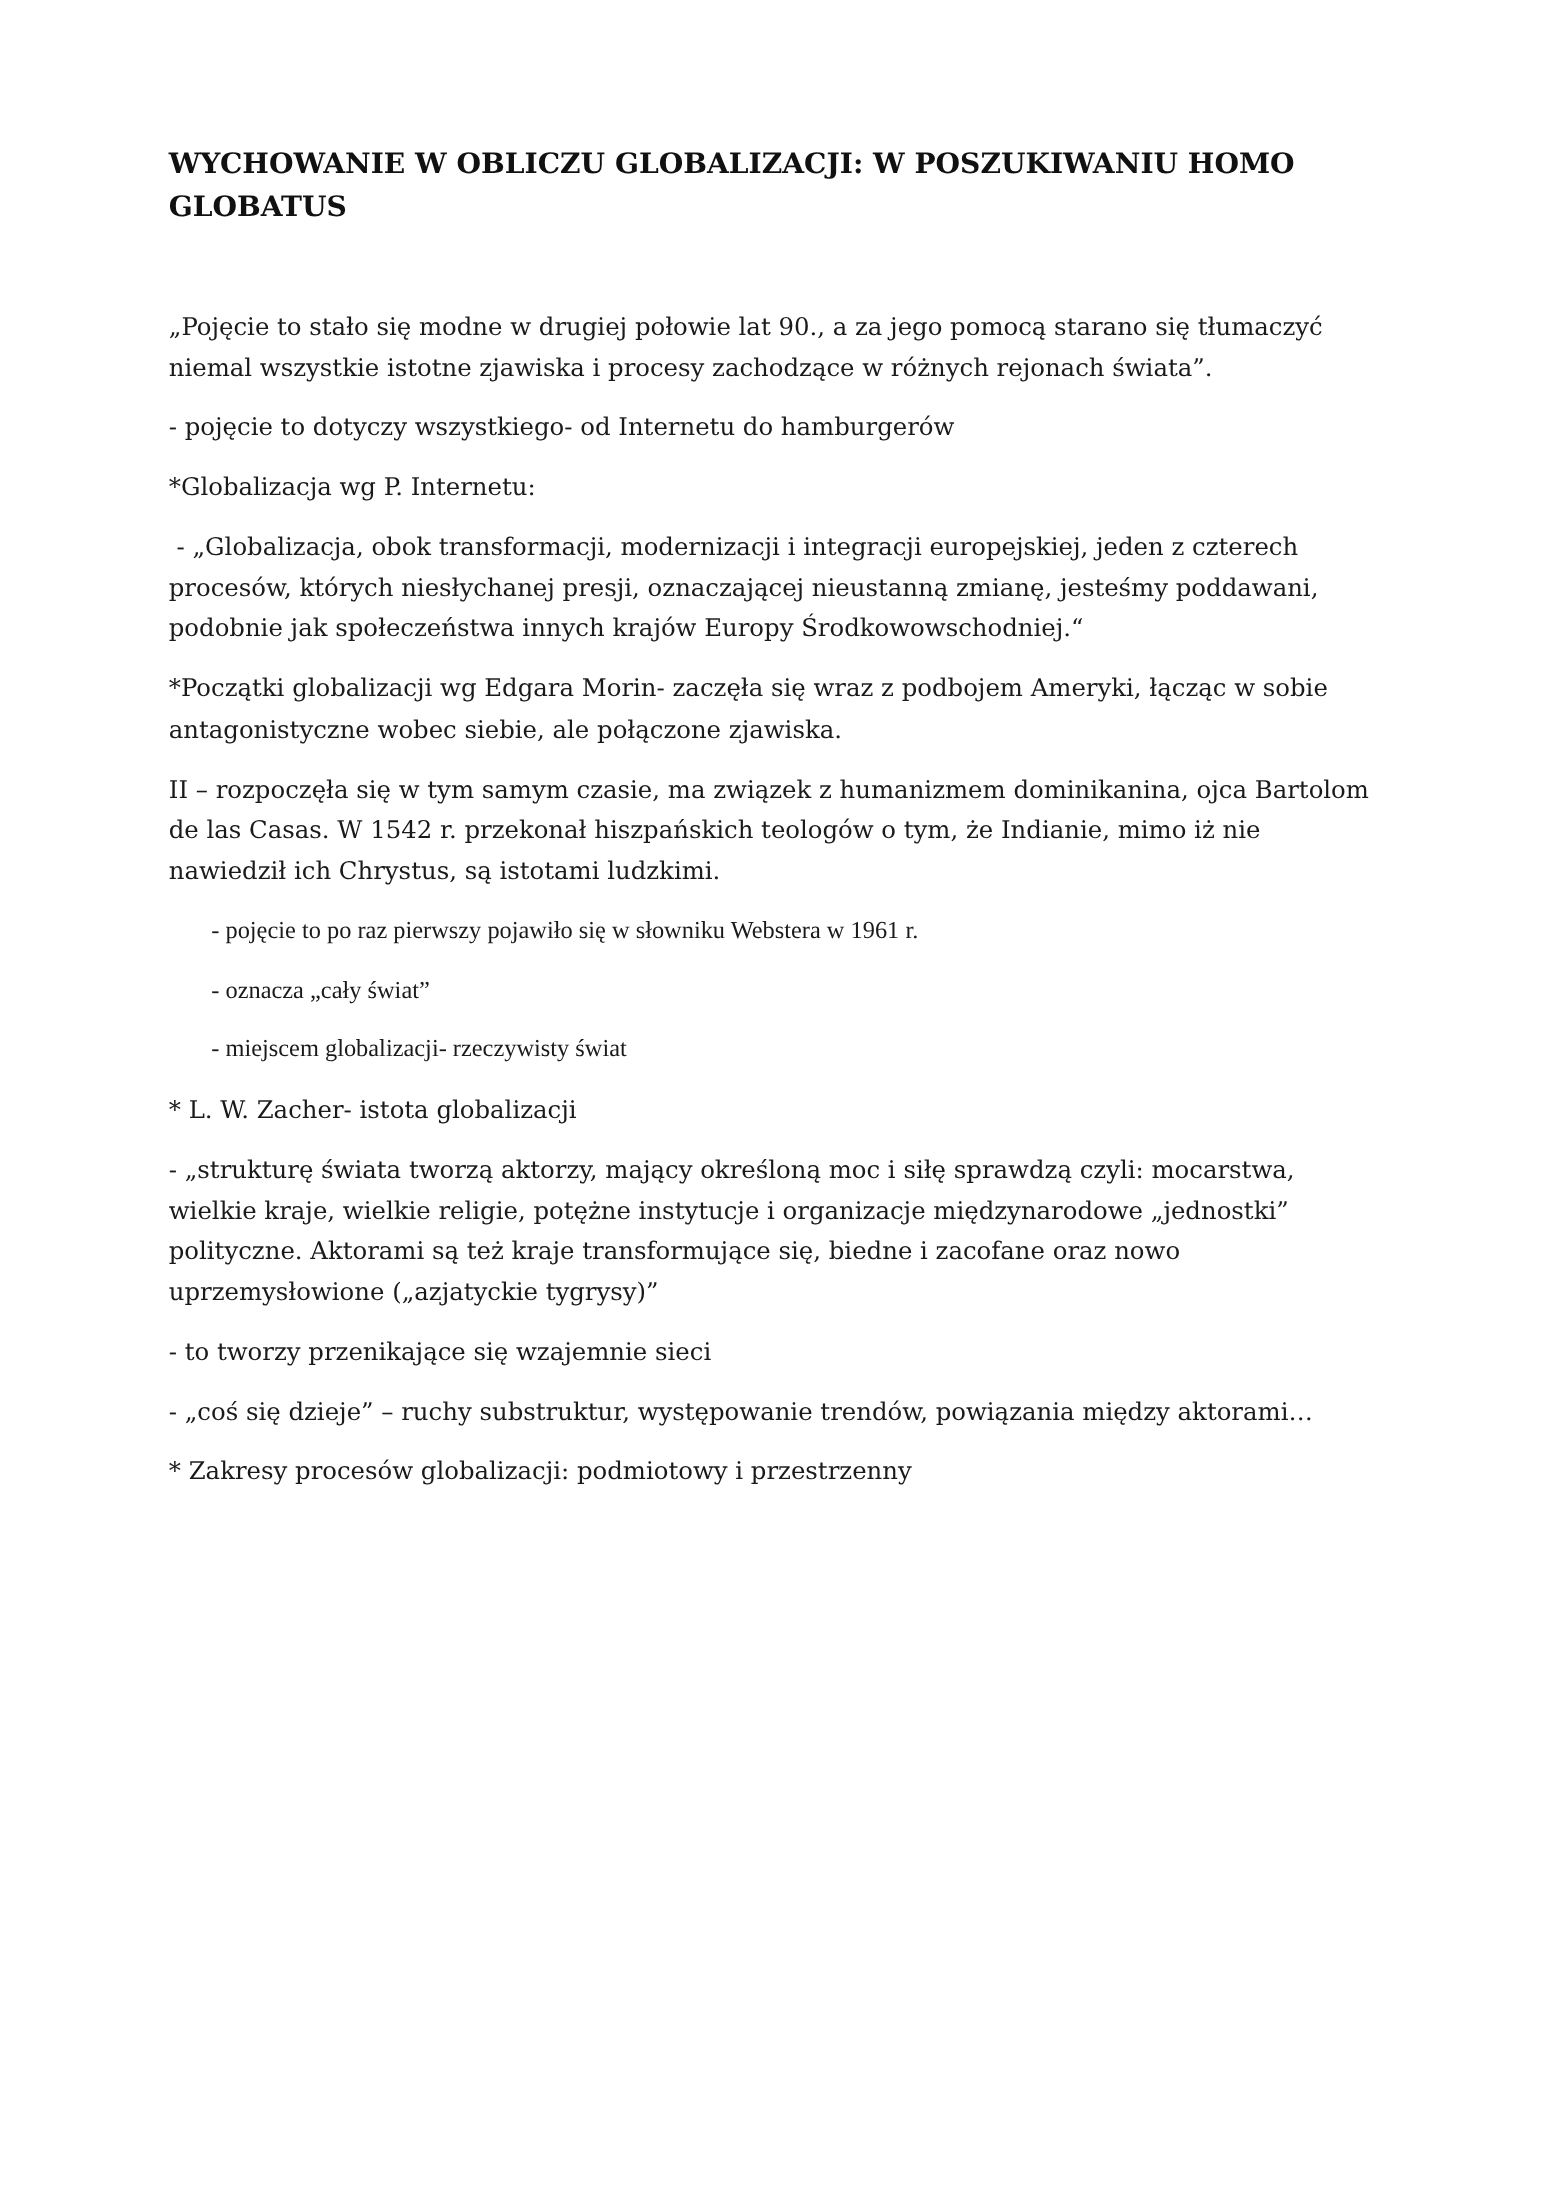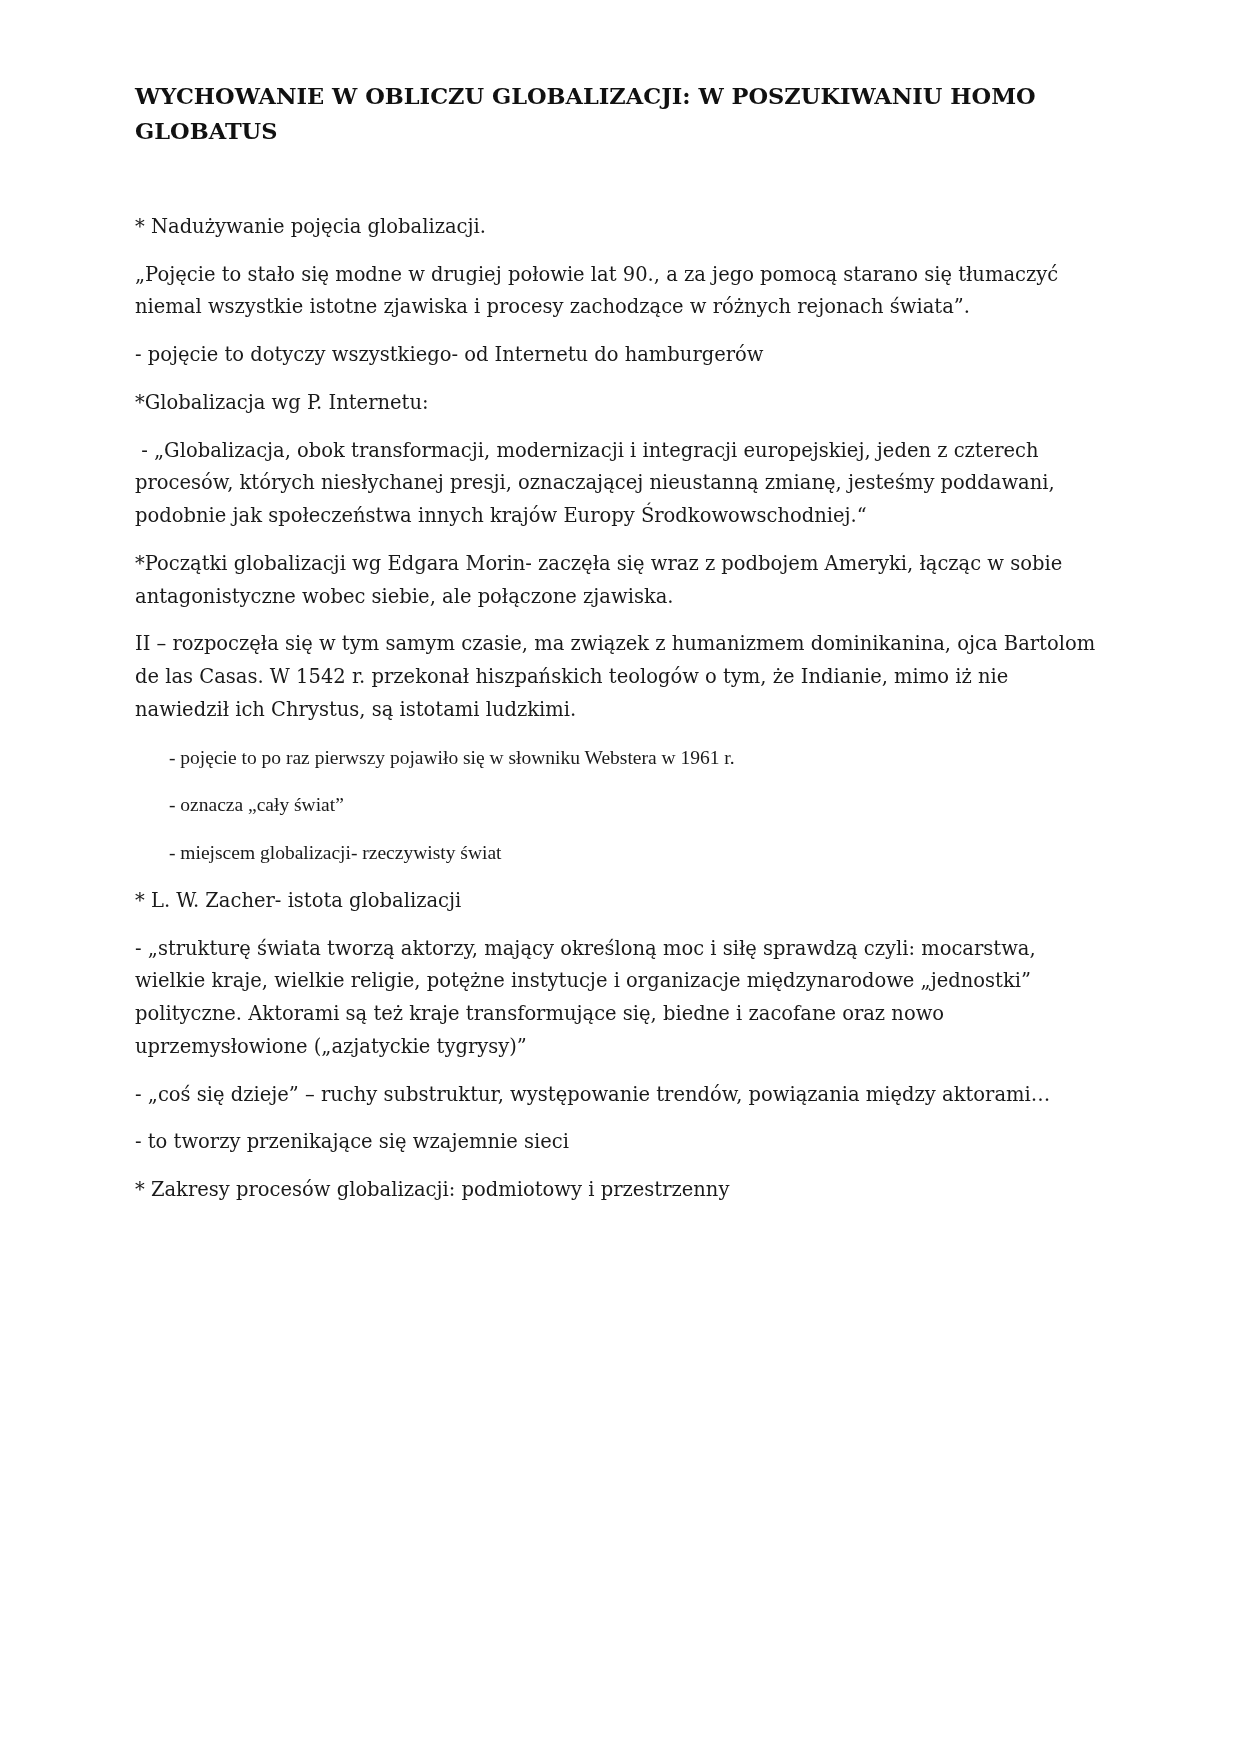--- a/index.html
+++ b/index.html
@@ -4,21 +4,21 @@
 <style>
   html, body {
     margin: 0;
     padding: 0;
     background: #ffffff;
   }
   .page {
     width: 1240px;
     min-height: 1754px;
     box-sizing: border-box;
-    padding: 79px 134px 120px 135px;
+    padding: 114px 134px 120px 135px;
     background: #ffffff;
     color: #1a1a1a;
     font-family: "DejaVu Serif", "Liberation Serif", serif;
   }
   .doc-title {
     font-size: 22.5px;
     font-weight: bold;
     line-height: 1.55;
     margin: 0 0 62px 0;
     color: #111111;
@@ -34,28 +34,27 @@
     margin-left: 34px;
     font-family: Liberation Serif, serif;
   }
 </style>
 </head>
 <body>
 
 <div class="page">
   <h1 class="doc-title">WYCHOWANIE W OBLICZU GLOBALIZACJI: W POSZUKIWANIU HOMO GLOBATUS</h1>
 
-  <p class="para">* Nadużywanie pojęcia globalizacji.</p>
   <p class="para">„Pojęcie to stało się modne w drugiej połowie lat 90., a za jego pomocą starano się tłumaczyć niemal wszystkie istotne zjawiska i procesy zachodzące w różnych rejonach świata”.</p>
   <p class="para">- pojęcie to dotyczy wszystkiego- od Internetu do hamburgerów</p>
   <p class="para">*Globalizacja wg P. Internetu:</p>
   <p class="para"> - „Globalizacja, obok transformacji, modernizacji i integracji europejskiej, jeden z czterech procesów, których niesłychanej presji, oznaczającej nieustanną zmianę, jesteśmy poddawani, podobnie jak społeczeństwa innych krajów Europy Środkowowschodniej.“</p>
   <p class="para">*Początki globalizacji wg Edgara Morin- zaczęła się wraz z podbojem Ameryki, łącząc w sobie antagonistyczne wobec siebie, ale połączone zjawiska.</p>
   <p class="para">II – rozpoczęła się w tym samym czasie, ma związek z humanizmem dominikanina, ojca Bartolom de las Casas. W 1542 r. przekonał hiszpańskich teologów o tym, że Indianie, mimo iż nie nawiedził ich Chrystus, są istotami ludzkimi.</p>
   <p class="para indented">- pojęcie to po raz pierwszy pojawiło się w słowniku Webstera w 1961 r.</p>
   <p class="para indented">- oznacza „cały świat”</p>
   <p class="para indented">- miejscem globalizacji- rzeczywisty świat</p>
   <p class="para">* L. W. Zacher- istota globalizacji</p>
   <p class="para">- „strukturę świata tworzą aktorzy, mający określoną moc i siłę sprawdzą czyli: mocarstwa, wielkie kraje, wielkie religie, potężne instytucje i organizacje międzynarodowe „jednostki” polityczne. Aktorami są też kraje transformujące się, biedne i zacofane oraz nowo uprzemysłowione („azjatyckie tygrysy)”</p>
+  <p class="para">- to tworzy przenikające się wzajemnie sieci</p>
   <p class="para">- „coś się dzieje” – ruchy substruktur, występowanie trendów, powiązania między aktorami…</p>
-  <p class="para">- to tworzy przenikające się wzajemnie sieci</p>
   <p class="para">* Zakresy procesów globalizacji: podmiotowy i przestrzenny</p>
 </div>
 
 </body></html>

